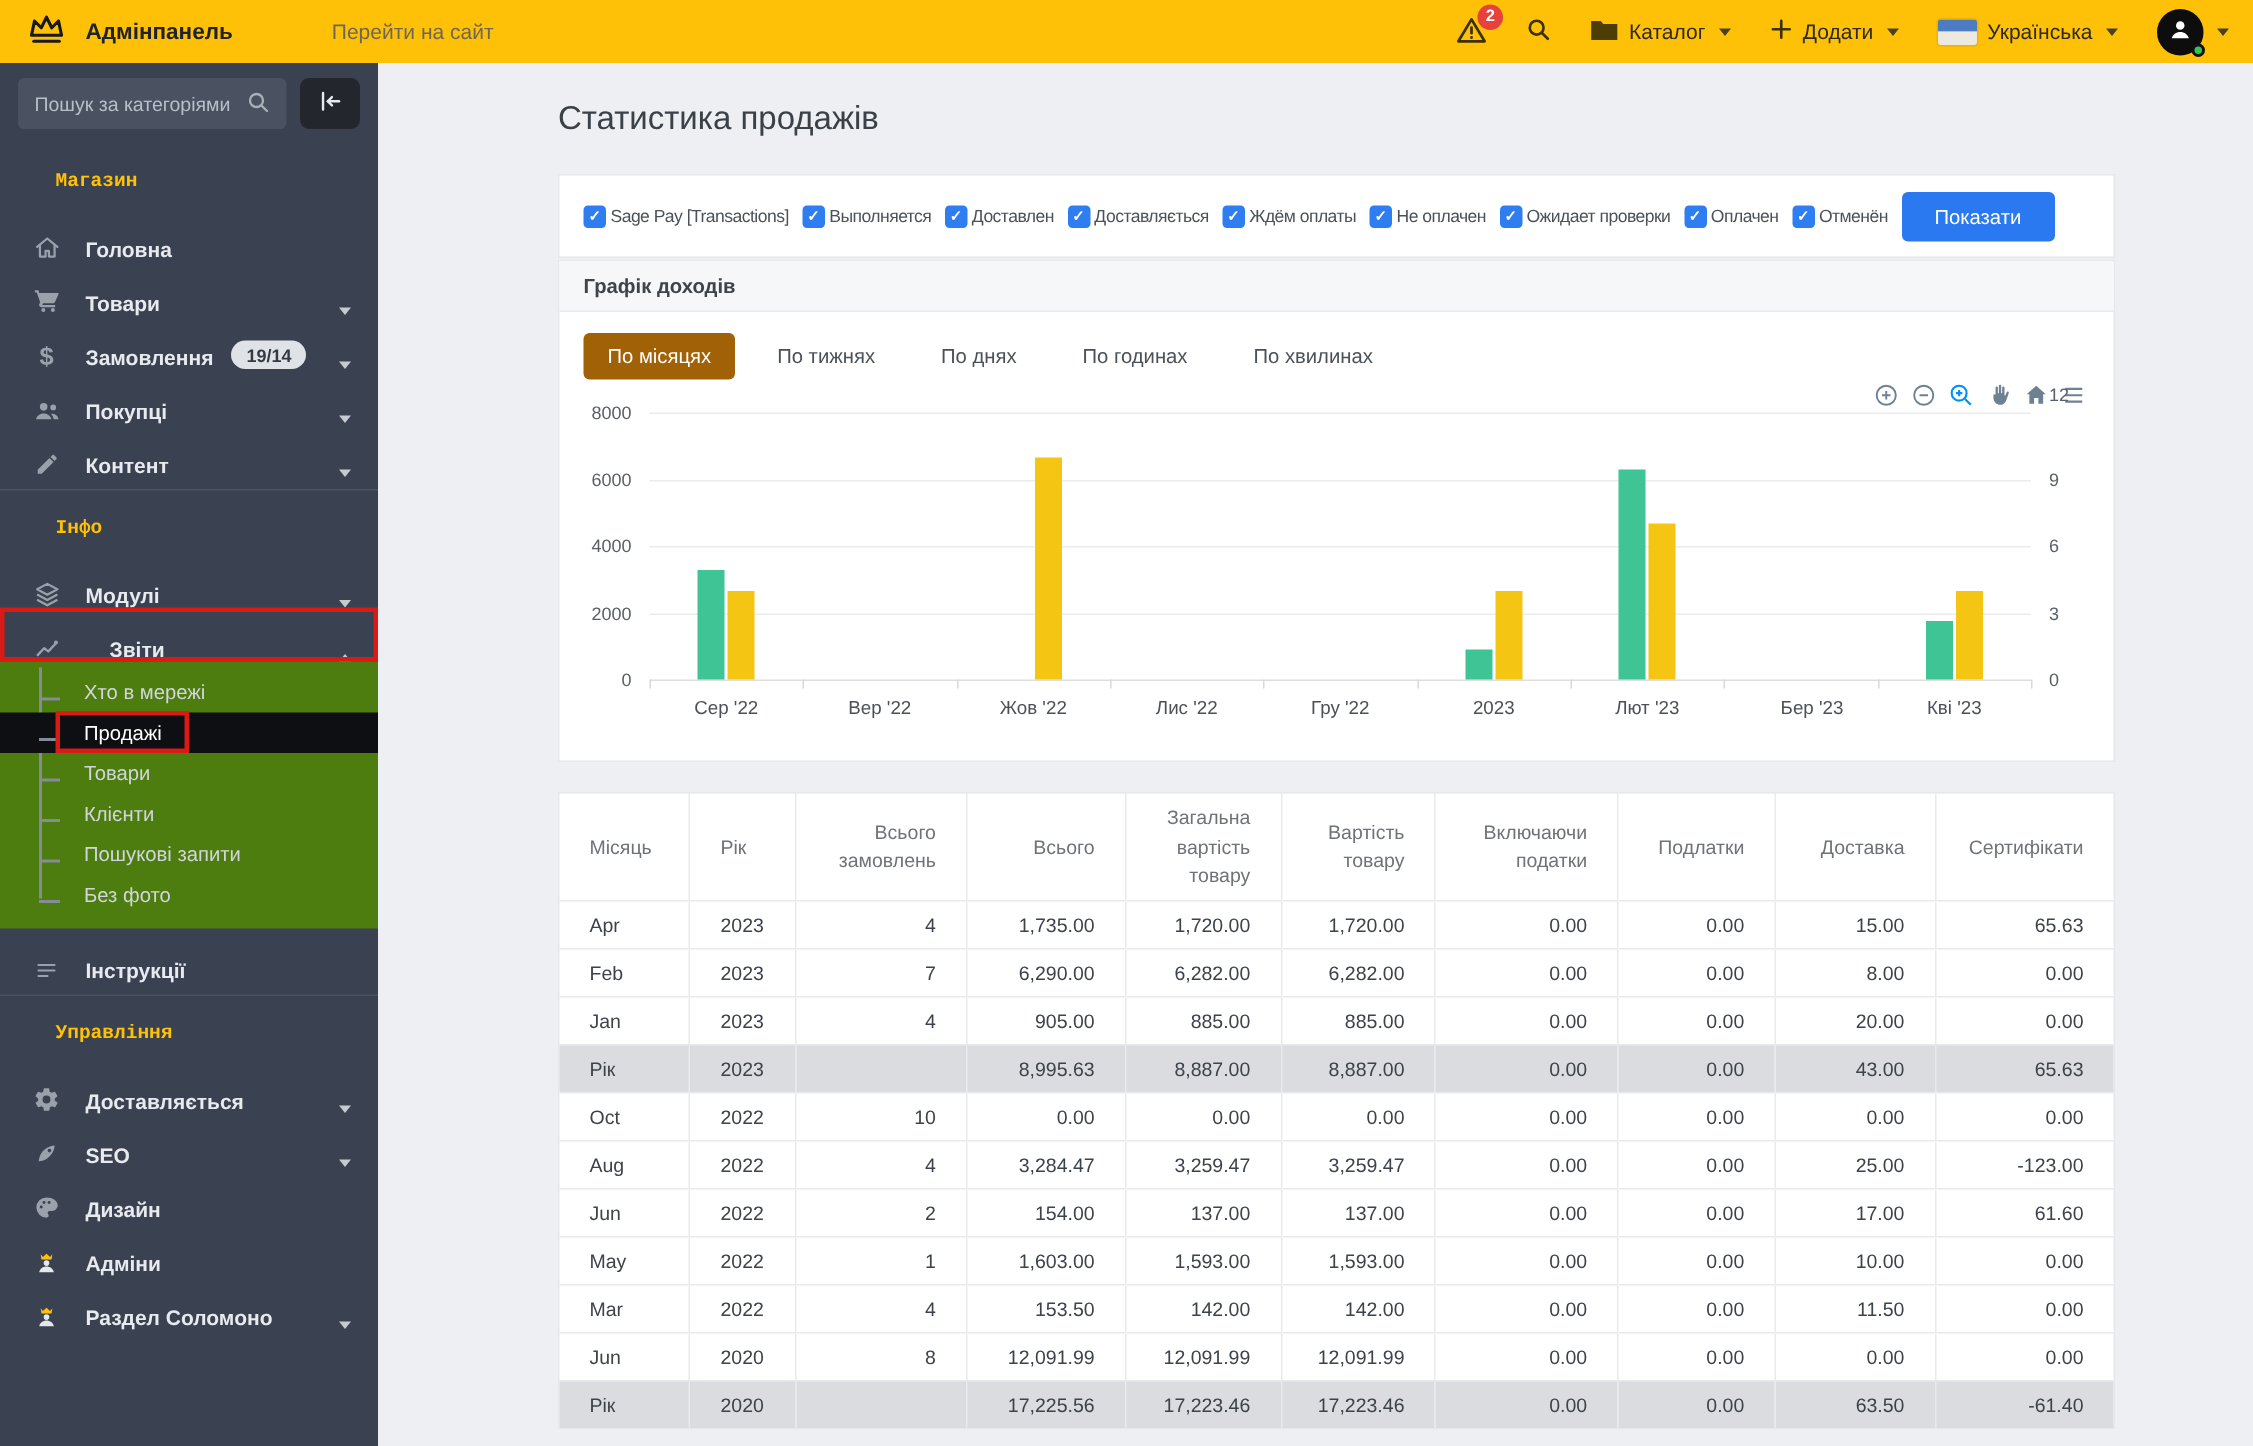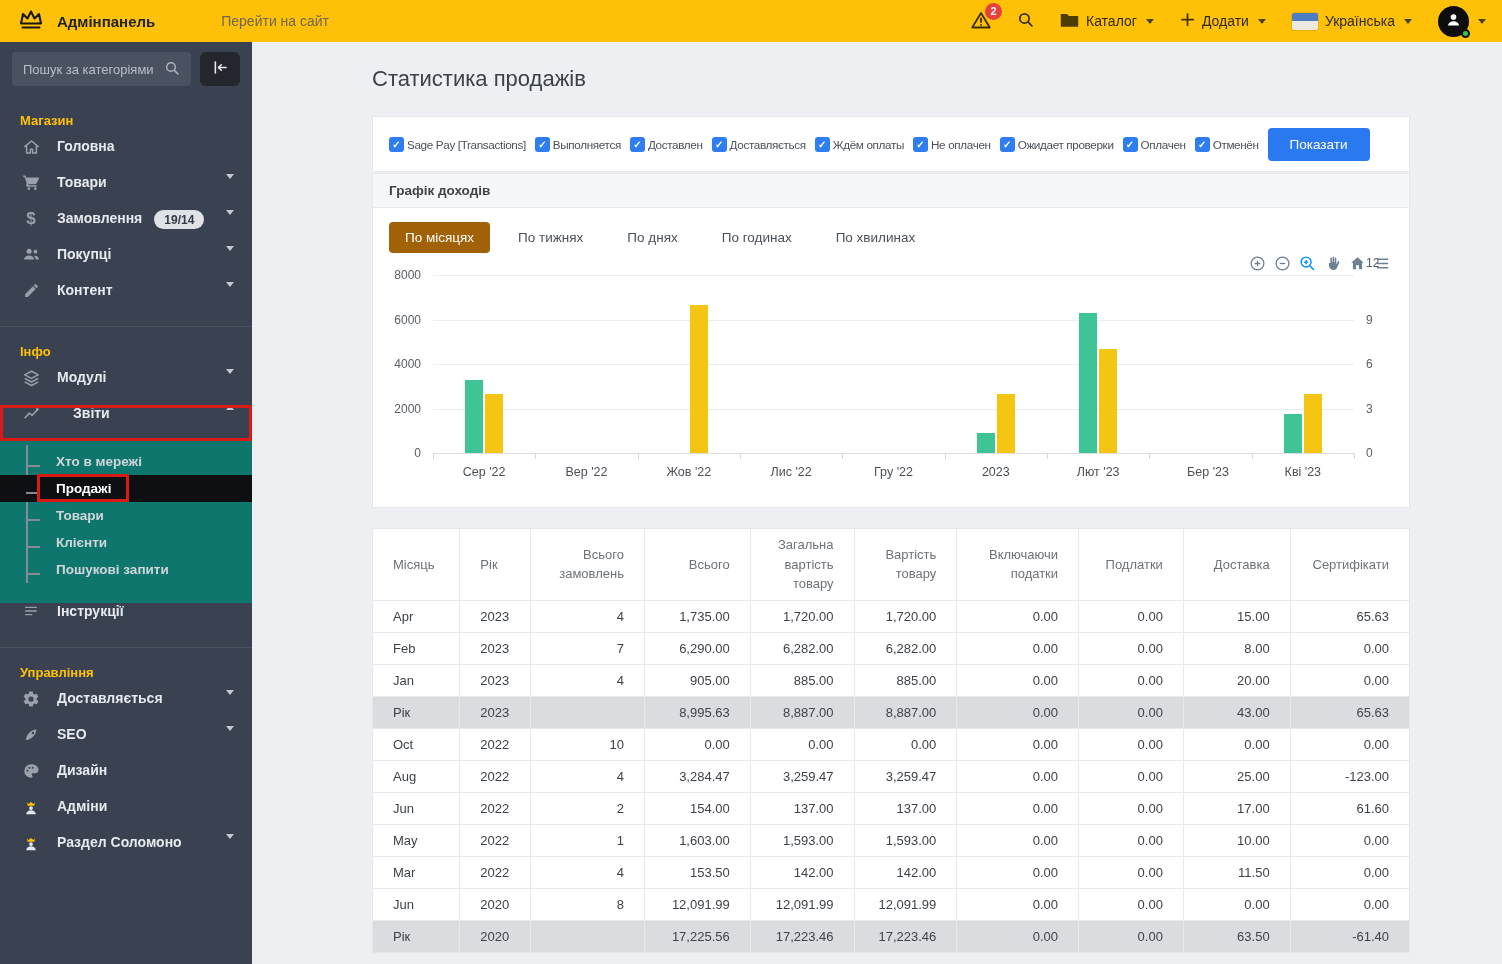--- a/index.html
+++ b/index.html
@@ -23,29 +23,29 @@
   .status-dot { position:absolute; right:-1px; bottom:-1px; width:9px; height:9px; border-radius:50%; background:#31c553; border:2px solid #111; }
 
   
   .sidebar { position:absolute; top:42px; left:0; width:252px; height:922px; background:#3a4150; overflow:hidden; z-index:20; }
   .search-row { display:flex; gap:9px; padding:10px 12px; align-items:center; }
   .search-box { flex:1; height:34px; background:#4a5262; border-radius:4px; display:flex; align-items:center; padding:0 11px; cursor:text; }
   .search-box .ph { flex:1; color:#b9bfc9; font-size:13px; }
   .collapse-btn { width:40px; height:34px; border-radius:6px; background:#23262d; display:flex; align-items:center; justify-content:center; border:none; cursor:pointer; }
   .nav-section { padding:2px 0 8px; }
   .nav-section + .nav-section { border-top:1px solid rgba(255,255,255,.09); }
-  .sec-header { color:#ffc107; font-size:13px; font-weight:700; padding:15px 20px 10px; }
-  .nav-item { height:36px; display:flex; align-items:flex-start; padding:0 18px 0 20px; color:#e7eaee; font-size:14px; font-weight:600; cursor:pointer; position:relative; }
+  .sec-header { color:#ffc107; font-size:13px; font-weight:700; padding:15px 37px 10px;font-family:Liberation Mono, monospace; }
+  .nav-item { height:36px; display:flex; align-items:flex-end; padding:0 18px 0 20px; color:#e7eaee; font-size:14px; font-weight:600; cursor:pointer; position:relative; }
   .nav-item .ni-icon { width:22px; margin-right:15px; display:flex; justify-content:center; align-items:center; color:#9aa1ac; }
   .nav-item .badge { margin-left:12px; background:#dfe2e6; color:#333a42; font-size:12px; font-weight:700; border-radius:10px; padding:2.5px 10px; }
   .nav-caret { margin-left:auto; }
   .caret-d { width:0;height:0;border-left:4.5px solid transparent;border-right:4.5px solid transparent;border-top:5px solid #c6cbd3; }
   .caret-u { width:0;height:0;border-left:4.5px solid transparent;border-right:4.5px solid transparent;border-bottom:5px solid #c6cbd3; }
   .nav-item.annotated { outline:3px solid #d91a15; outline-offset:-3px;gap:16px; }
-  .submenu { background:#0f766e; padding:7px 0 20px; position:relative;font-weight:bold; }
+  .submenu { background:#4d7c0f; padding:7px 0 9px; position:relative; }
   .submenu .tree-line { position:absolute; left:26px; top:4px; bottom:20px; width:2px; background:#868c95; }
   .sub-item { height:27px; display:flex; align-items:center; padding-left:56px; color:#d2d6db; font-size:13.5px; position:relative; cursor:pointer; }
   .sub-item .tick { position:absolute; left:26px; top:62%; width:14px; height:2px; background:#868c95; }
   .sub-item.selected { background:#0d0f13; color:#fff; }
   .sub-label { position:relative; }
   .red-annot { position:absolute; left:-19px; right:-18px; top:-7px; bottom:-6px; border:3px solid #d91a15; }
 
   
   .main { position:absolute; top:42px; left:252px; right:0; bottom:0; padding:24px 92px 0 120px; }
   .page-title { font-size:22px; font-weight:500; color:#3b4148; margin-bottom:24px; }
@@ -253,20 +253,24 @@
             <span class="sub-label">Товари</span>
           </div>
           <div class="sub-item">
             <span class="tick"></span>
             <span class="sub-label">Клієнти</span>
           </div>
           <div class="sub-item">
             <span class="tick"></span>
             <span class="sub-label">Пошукові запити</span>
           </div>
+          <div class="sub-item">
+            <span class="tick"></span>
+            <span class="sub-label">Без фото</span>
+          </div>
         </div>
         <div class="nav-item">
           <span class="ni-icon">
             <svg width="18" height="16" viewBox="0 0 24 24" fill="none" stroke="currentColor" stroke-width="2.1" stroke-linecap="round">
               <path d="M4 6.5h16M4 12h16M4 17.5h9"></path>
             </svg>
           </span>
           <span class="ni-label">Інструкції</span>
         </div>
       </div>

